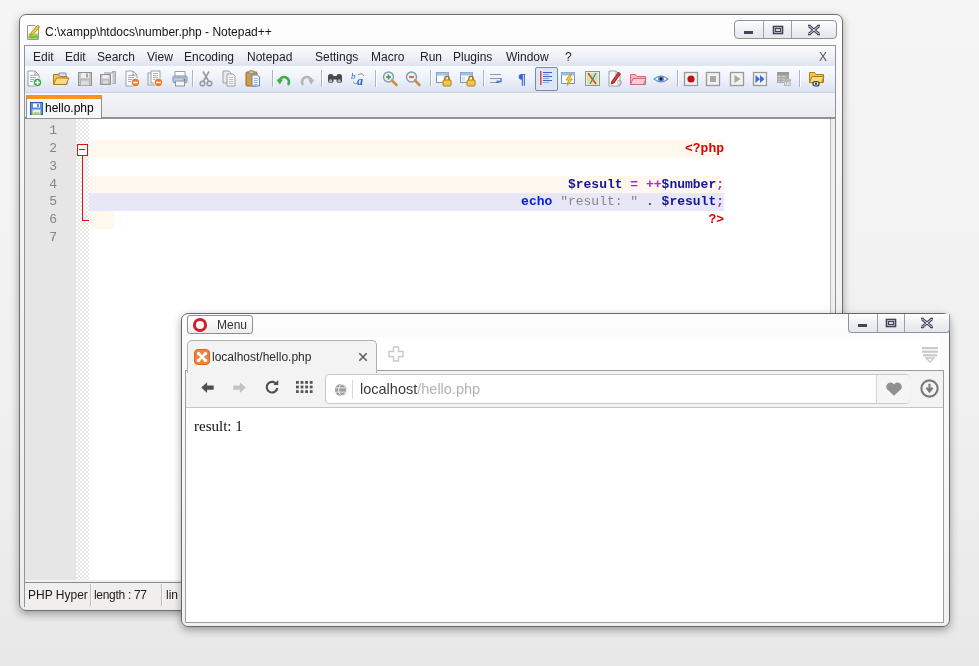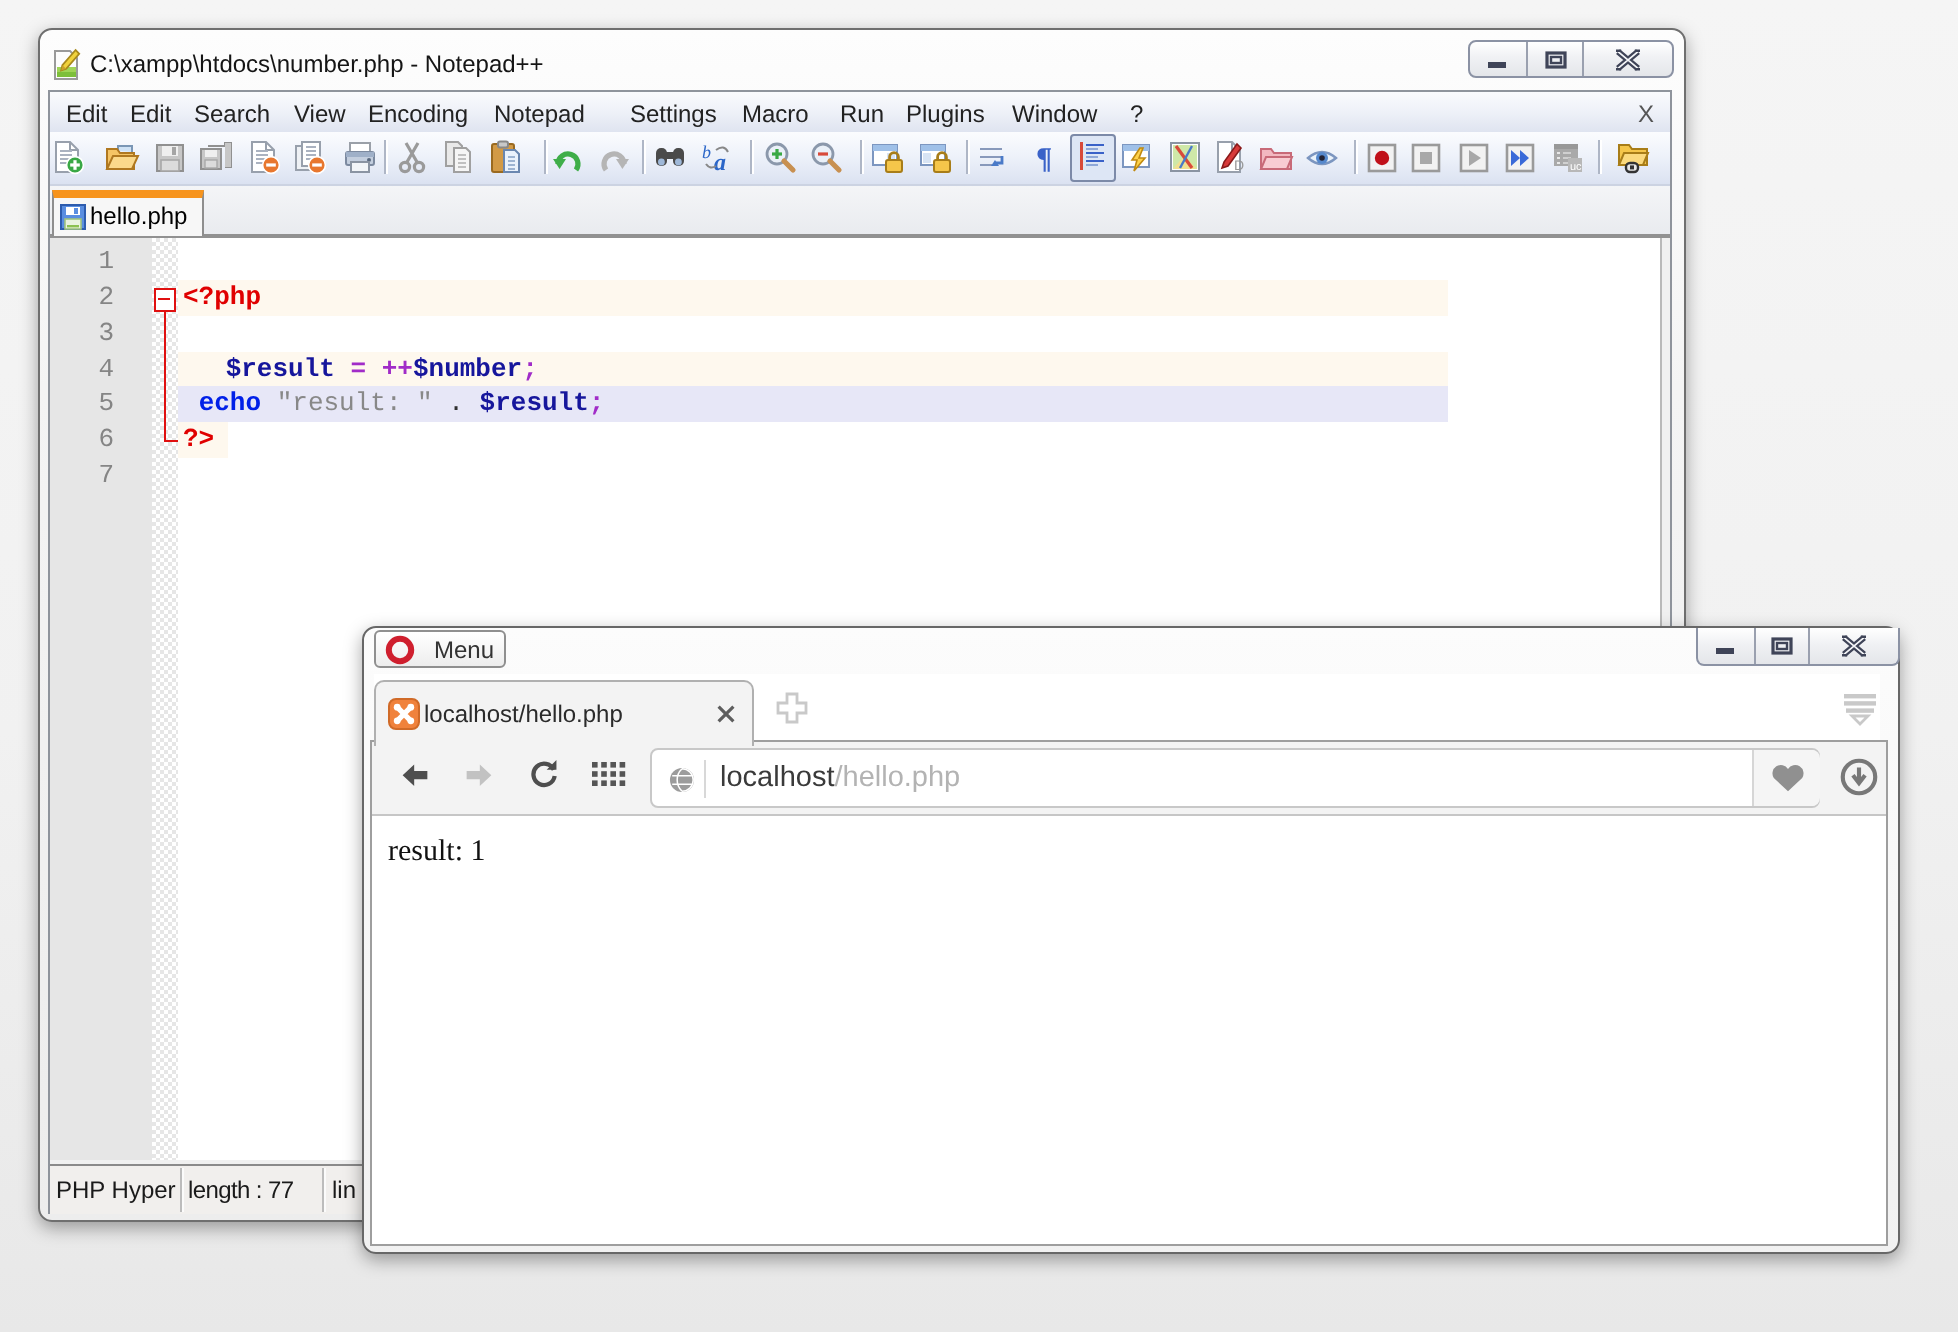--- a/index.html
+++ b/index.html
@@ -35,21 +35,21 @@
  border:1px solid #8e8e8e;border-top:4px solid #f7941d;border-bottom:none;z-index:2;font-size:12px;color:#000;}
 #np-tab i{position:absolute;left:18px;top:2px;font-style:normal;}
 #np-editor{position:absolute;left:0;top:73px;width:805px;height:461px;background:#fff;border-right:1px solid #b9b9b9;overflow:hidden;}
 #np-gutter{position:absolute;left:0;top:0;width:51px;height:461px;background:#e6e6e6;}
 .lnum{position:absolute;left:0;width:32px;text-align:right;color:#858585;
  font-family:"Liberation Mono",monospace;font-size:13px;line-height:17.85px;}
 #np-fold{position:absolute;left:51px;top:0;width:13px;height:461px;
  background-image:linear-gradient(45deg,#e6e6e6 25%,transparent 25%,transparent 75%,#e6e6e6 75%),linear-gradient(45deg,#e6e6e6 25%,#ffffff 25%,#ffffff 75%,#e6e6e6 75%);
  background-size:4px 4px;background-position:0 0,2px 2px;}
 .crow{position:absolute;left:64px;width:635px;height:17.85px;
- font-family:"Liberation Mono",monospace;font-size:13px;line-height:17.85px;white-space:pre;}
+ font-family:"Liberation Mono",monospace;font-size:13px;line-height:17.85px;white-space:pre;text-align:right;}
 .crow span{font-weight:bold;}
 #np-status{position:absolute;left:0;top:536px;width:810px;height:24px;background:#f1efed;border-top:1px solid #8a8a8a;font-size:12px;color:#1a1a1a;}
 #np-status b{position:absolute;top:5px;font-weight:normal;white-space:nowrap;}
 .ssep{position:absolute;top:1px;width:1px;height:22px;background:#bcbcbc;box-shadow:1px 0 0 #fbfbfb;}
 
 #op{position:absolute;left:181px;top:313px;width:767px;height:312px;
  border:1px solid #676767;border-radius:7px;
  background:linear-gradient(180deg,#fcfcfc,#f1f1f1);
  box-shadow:0 3px 9px rgba(0,0,0,0.35);}
 #op-client{position:absolute;left:3px;top:56px;width:757px;height:251px;border:1px solid #9e9e9e;background:#fff;}

